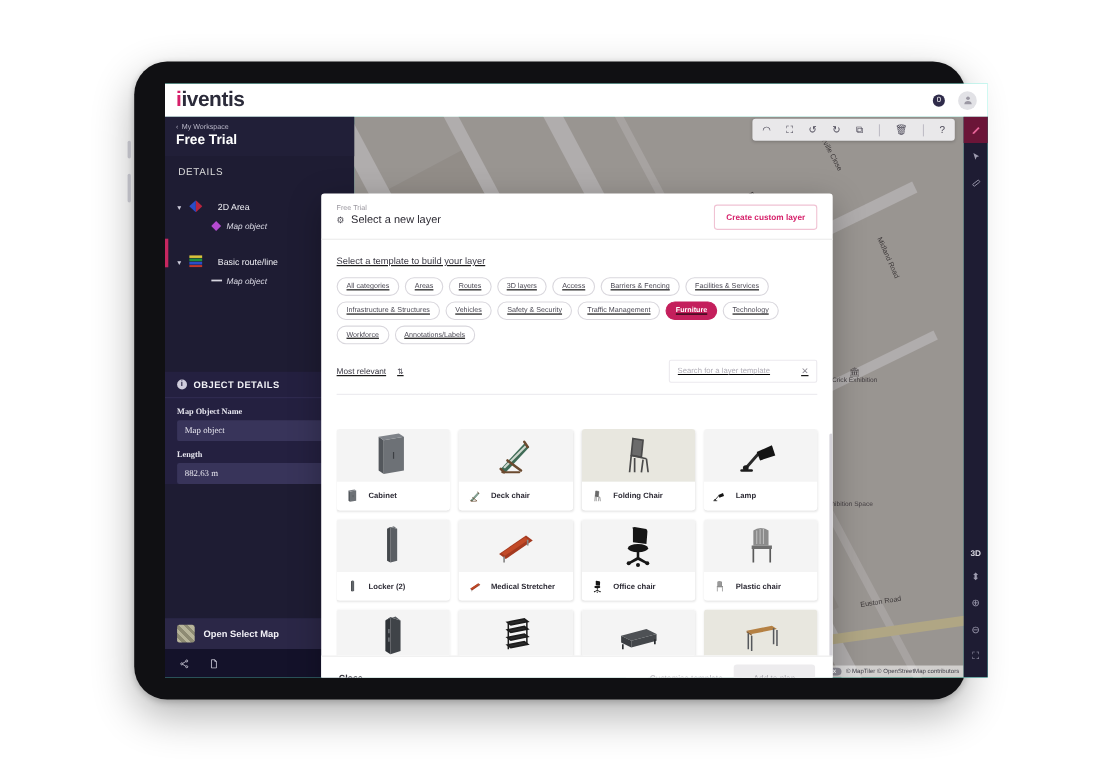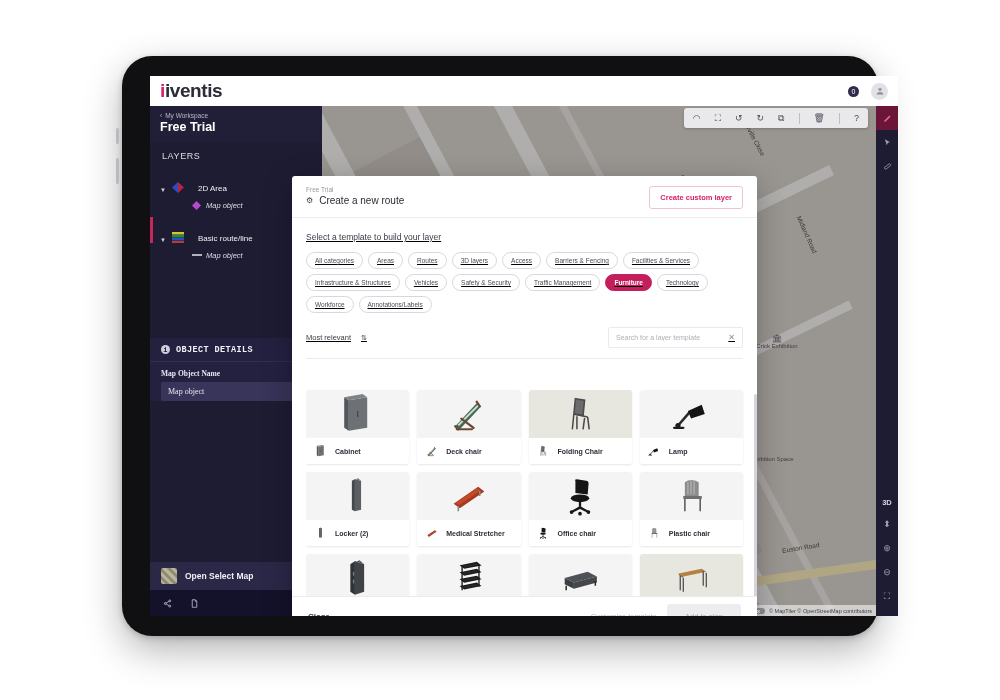--- a/index.html
+++ b/index.html
@@ -81,21 +81,20 @@
   .child-row .mark { width: 14px; display:flex; align-items:center; }
   .child-label { font-size: 7.5px; font-style: italic; color: #dcdbe6; }
   .edge-bar { position:absolute; left:0; top:0; width:3px; height:100%; background:#c6275f; }
 
   
   #objdetails { position:absolute; left:0; right:0; top: 232px; background:#242040; }
   #od-head {
     display:flex; align-items:center; gap:6px; height: 24px; padding: 0 11px;
     font-size: 8.5px; font-weight:700; letter-spacing:.4px; color:#f2f2f6;
     border-bottom: 1px solid #312c52;
-    font-family: Liberation Mono, monospace;
   }
   .od-ico { width:9px;height:9px;border-radius:50%;background:#cfcddc;color:#242040;
             font-size:7px;display:flex;align-items:center;justify-content:center;font-weight:700;}
   .od-field { padding: 7px 11px 0; font-family: Liberation Serif, serif; }
   .od-label { font-size: 7.5px; font-weight:700; color:#e7e6ef; margin-bottom:4px; }
   .od-input {
     height: 19px; background:#38345a; border-radius:2px;
     font-size:8px; color:#e9e8f1; display:flex; align-items:center; padding:0 7px;
   }
   .od-swatch { height: 22px; background:#38345a; border-radius:2px; }
@@ -345,21 +344,21 @@
 
     <div id="leftpanel">
       <div id="ws-head">
         <div id="ws-back">
           <span>‹</span>
           <span>My Workspace</span>
         </div>
         <div id="ws-title">Free Trial</div>
       </div>
 
-      <div id="layers-head">LAYERS</div>
+      <div id="layers-head">DETAILS</div>
 
       <div class="layer-row">
         <span class="caret">▼</span>
         <span class="swatch">
           <svg width="12" height="11" viewBox="0 0 12 11">
               <path d="M6 0 L12 5.5 L6 11 Z" fill="#b8243f"></path>
               <path d="M6 0 L0 5.5 L6 11 Z" fill="#2a4cc7"></path>
             </svg>
         </span>
         <span class="layer-label">2D Area</span>
@@ -396,20 +395,24 @@
       </div>
 
       <div id="objdetails">
         <div id="od-head">
           <span class="od-ico">i</span>
           <span>OBJECT DETAILS</span>
         </div>
         <div class="od-field">
           <div class="od-label">Map Object Name</div>
           <div class="od-input">Map object</div>
+        </div>
+        <div class="od-field">
+          <div class="od-label">Length</div>
+          <div class="od-input">882.63 m</div>
         </div>
       </div>
 
       <div id="osm-row">
         <span id="osm-thumb"></span>
         <span id="osm-label">Open Select Map</span>
       </div>
 
       <div id="bottom-tools">
         <span>
@@ -428,21 +431,21 @@
         </span>
       </div>
     </div>
 
     <div id="modal">
       <div id="m-head">
         <div>
           <div id="m-sub">Free Trial</div>
           <div id="m-title-row">
             <span class="gear">⚙</span>
-            <span id="m-title">Create a new route</span>
+            <span id="m-title">Select a new layer</span>
           </div>
         </div>
         <div class="sp"></div>
         <button id="btn-custom">Create custom layer</button>
       </div>
 
       <div id="m-body">
         <div id="m-inner">
           <div id="m-prompt">Select a template to build your layer</div>
           <div id="chips">

